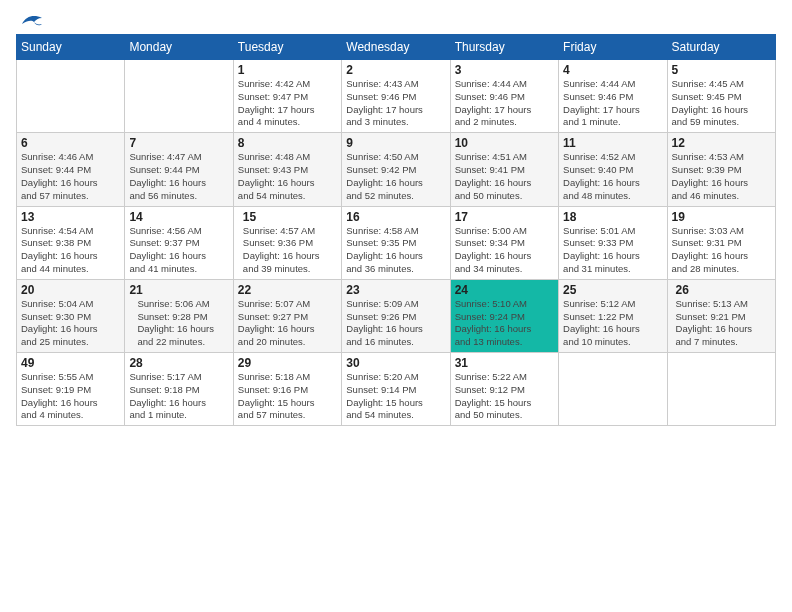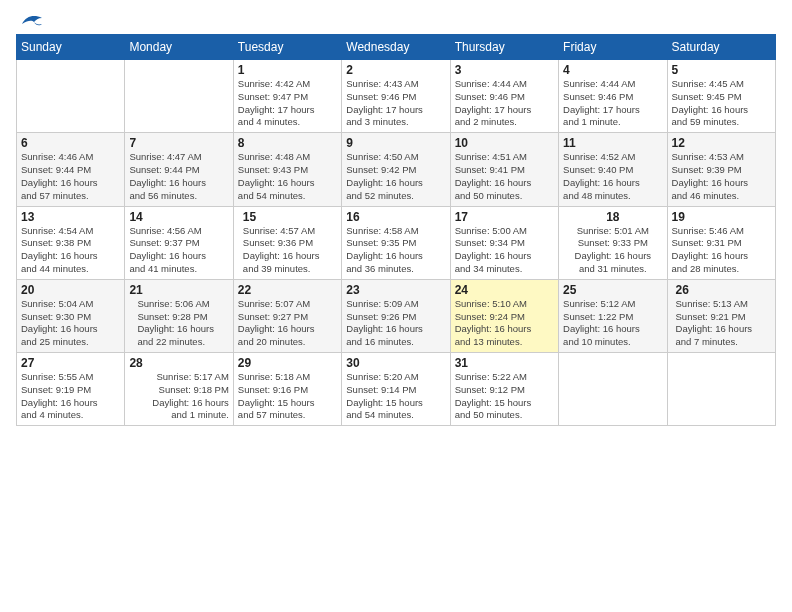--- a/index.html
+++ b/index.html
@@ -260,30 +260,30 @@
 Daylight: 16 hours
 and 36 minutes.</div>
           </td>
           <td style="background: rgb(255, 255, 255);">
             <span class="day-num">17</span>
             <div class="day-info" style="white-space: pre-line;">Sunrise: 5:00 AM
 Sunset: 9:34 PM
 Daylight: 16 hours
 and 34 minutes.</div>
           </td>
-          <td style="background: rgb(255, 255, 255); text-align: center;">
+          <td style="background: rgb(255, 255, 255);">
             <span class="day-num">18</span>
             <div class="day-info" style="white-space: pre-line;">Sunrise: 5:01 AM
 Sunset: 9:33 PM
 Daylight: 16 hours
 and 31 minutes.</div>
           </td>
           <td style="background: rgb(255, 255, 255);">
             <span class="day-num">19</span>
-            <div class="day-info" style="white-space: pre-line;">Sunrise: 5:46 AM
+            <div class="day-info" style="white-space: pre-line;">Sunrise: 3:03 AM
 Sunset: 9:31 PM
 Daylight: 16 hours
 and 28 minutes.</div>
           </td>
         </tr>
         <tr>
           <td style="background: rgb(245, 245, 245);">
             <span class="day-num">20</span>
             <div class="day-info" style="white-space: pre-line;">Sunrise: 5:04 AM
 Sunset: 9:30 PM
@@ -304,21 +304,21 @@
 Daylight: 16 hours
 and 20 minutes.</div>
           </td>
           <td style="background: rgb(245, 245, 245);">
             <span class="day-num">23</span>
             <div class="day-info" style="white-space: pre-line;">Sunrise: 5:09 AM
 Sunset: 9:26 PM
 Daylight: 16 hours
 and 16 minutes.</div>
           </td>
-          <td style="background: #fef9c3;">
+          <td style="background: #14b8a6;">
             <span class="day-num">24</span>
             <div class="day-info" style="white-space: pre-line;">Sunrise: 5:10 AM
 Sunset: 9:24 PM
 Daylight: 16 hours
 and 13 minutes.</div>
           </td>
           <td style="background: rgb(245, 245, 245);">
             <span class="day-num">25</span>
             <div class="day-info" style="white-space: pre-line;">Sunrise: 5:12 AM
 Sunset: 1:22 PM
@@ -328,29 +328,29 @@
           <td style="background: rgb(245, 245, 245); padding-left: 8px;">
             <span class="day-num">26</span>
             <div class="day-info" style="white-space: pre-line;">Sunrise: 5:13 AM
 Sunset: 9:21 PM
 Daylight: 16 hours
 and 7 minutes.</div>
           </td>
         </tr>
         <tr>
           <td style="background: rgb(255, 255, 255);">
-            <span class="day-num">27</span>
+            <span class="day-num">49</span>
             <div class="day-info" style="white-space: pre-line;">Sunrise: 5:55 AM
 Sunset: 9:19 PM
 Daylight: 16 hours
 and 4 minutes.</div>
           </td>
           <td style="background: rgb(255, 255, 255);">
             <span class="day-num">28</span>
-            <div class="day-info" style="white-space: pre-line; text-align: right;">Sunrise: 5:17 AM
+            <div class="day-info" style="white-space: pre-line;">Sunrise: 5:17 AM
 Sunset: 9:18 PM
 Daylight: 16 hours
 and 1 minute.</div>
           </td>
           <td style="background: rgb(255, 255, 255);">
             <span class="day-num">29</span>
             <div class="day-info" style="white-space: pre-line;">Sunrise: 5:18 AM
 Sunset: 9:16 PM
 Daylight: 15 hours
 and 57 minutes.</div>

